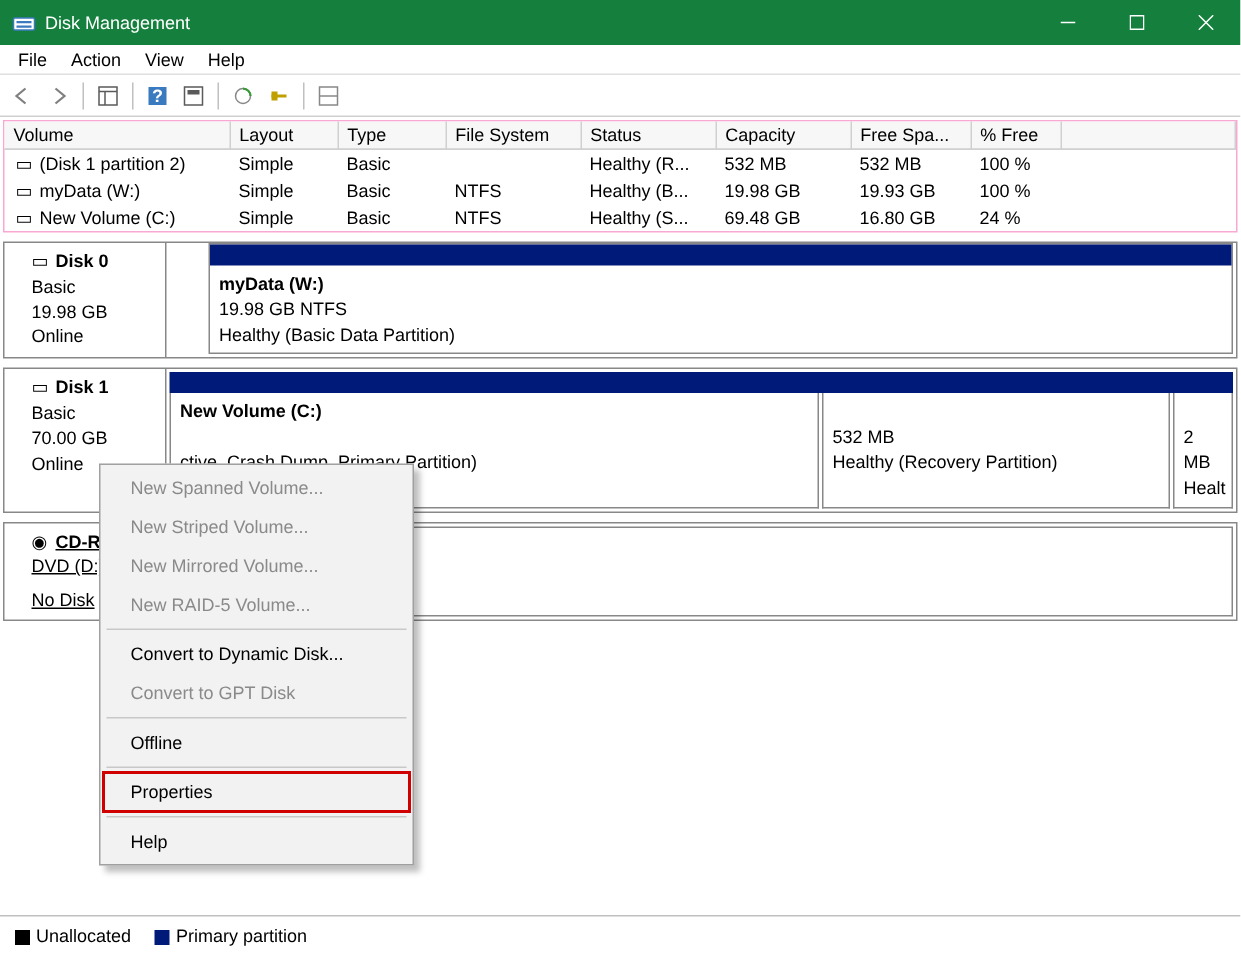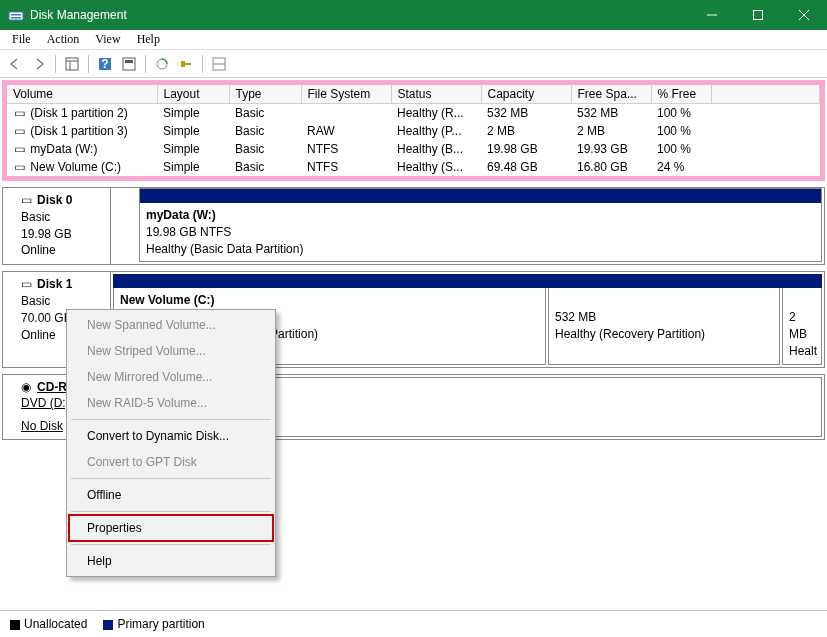--- a/index.html
+++ b/index.html
@@ -6,30 +6,30 @@
 body { background: #fff; width: 827px; height: 637px; overflow: hidden; position: relative; }
 
 
 .titlebar { background: #15803d; color: #fff; height: 30px; display: flex; align-items: center; padding-left: 8px; }
 .titlebar .icon { width: 16px; height: 16px; margin-right: 6px; display: inline-flex; align-items: center; justify-content: center; }
 .titlebar .title { flex: 1; font-size: 12px; }
 .titlebar .winbtn { width: 46px; height: 30px; display: flex; align-items: center; justify-content: center; color: #fff; }
 
 
 .menubar { height: 20px; display: flex; align-items: center; padding: 0 4px; border-bottom: 1px solid #e0e0e0; }
-.menubar span { padding: 2px 8px; font-family: Liberation Serif, serif; }
+.menubar span { padding: 2px 8px; }
 
 
 .toolbar { height: 28px; display: flex; align-items: center; padding: 0 4px; gap: 2px; border-bottom: 1px solid #d0d0d0; }
 .toolbar .btn { width: 22px; height: 22px; display: flex; align-items: center; justify-content: center; border: 1px solid transparent; }
 .toolbar .sep { width: 1px; height: 18px; background: #c0c0c0; margin: 0 3px; }
 .toolbar svg { display: block; }
 
 
-.voltable { border: 5px solid #f9a8d4; margin: 2px; }
+.voltable { border: 1px solid #f9a8d4; margin: 2px; }
 .voltable table { width: 100%; border-collapse: collapse; }
 .voltable th { text-align: left; font-weight: normal; padding: 2px 6px; border-right: 1px solid #d0d0d0; border-bottom: 1px solid #d0d0d0; background: #f7f7f7; white-space: nowrap; }
 .voltable td { padding: 2px 6px; white-space: nowrap; }
 .vol-icon { display: inline-block; width: 14px; text-align: center; }
 
 
 .disks { margin: 6px 2px 0; }
 .disk { border: 1px solid #888; margin-bottom: 6px; display: flex; min-height: 72px; position: relative; padding-left: 12px; }
 .disk-label { width: 96px; border-right: 1px solid #888; padding: 4px 6px; line-height: 1.4; }
 .disk-label .name { font-weight: bold; }
@@ -196,31 +196,20 @@
           <td>Simple</td>
           <td>Basic</td>
           <td></td>
           <td>Healthy (R...</td>
           <td>532 MB</td>
           <td>532 MB</td>
           <td>100 %</td>
           <td></td>
         </tr>
         <tr>
-          <td><span class="vol-icon">▭</span> (Disk 1 partition 3)</td>
-          <td>Simple</td>
-          <td>Basic</td>
-          <td>RAW</td>
-          <td>Healthy (P...</td>
-          <td>2 MB</td>
-          <td>2 MB</td>
-          <td>100 %</td>
-          <td></td>
-        </tr>
-        <tr>
           <td><span class="vol-icon">▭</span> myData (W:)</td>
           <td>Simple</td>
           <td>Basic</td>
           <td>NTFS</td>
           <td>Healthy (B...</td>
           <td>19.98 GB</td>
           <td>19.93 GB</td>
           <td>100 %</td>
           <td></td>
         </tr>

